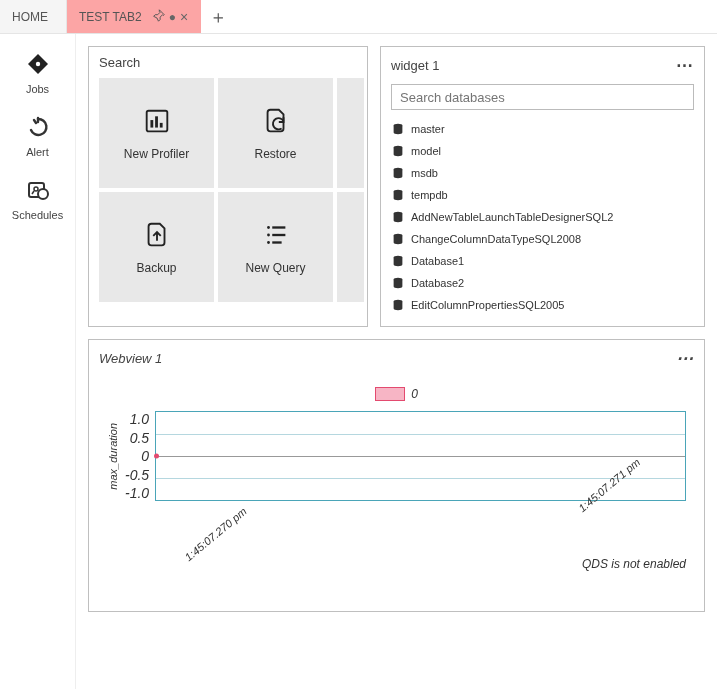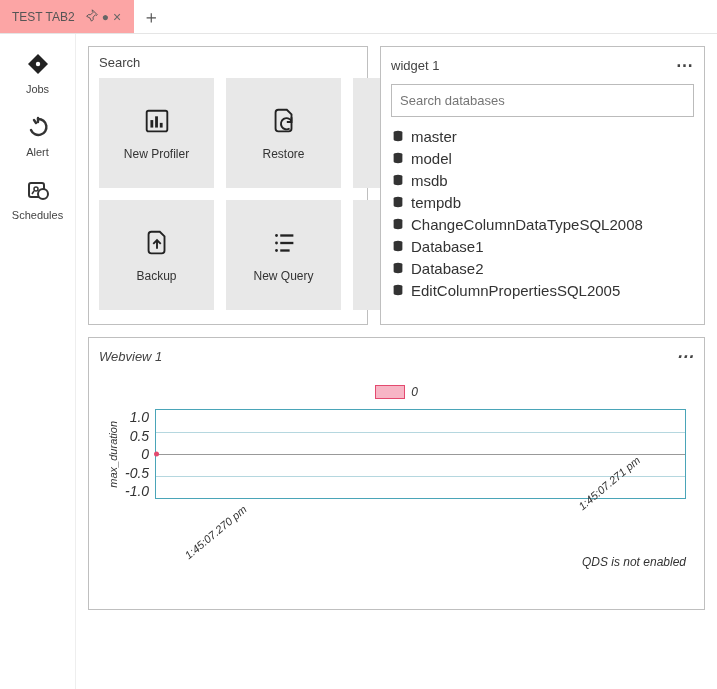--- a/index.html
+++ b/index.html
@@ -26,32 +26,32 @@
 
   
   .content { flex: 1; padding: 12px; display: flex; flex-direction: column; gap: 12px; }
   .row { display: flex; gap: 12px; }
   .panel { border: 1px solid #bfbfbf; background: #fff; }
   .panel-header { display: flex; align-items: center; justify-content: space-between; padding: 8px 10px; font-size: 13px; color: #444; }
   .more { font-size: 17px; font-weight: bold; color: #444; letter-spacing: 1px; cursor: pointer; }
 
   
   .tasks { width: 280px; }
-  .tiles { display: grid; grid-template-columns: 115px 115px 27px; grid-auto-rows: 110px; gap: 12px; padding: 0 10px 14px; }
+  .tiles { display: grid; grid-template-columns: 115px 115px 27px; grid-auto-rows: 110px; gap: 4px; padding: 0 10px 14px; }
   .tile { background: #e8e8e8; display: flex; flex-direction: column; align-items: center; justify-content: center; cursor: pointer; }
   .tile svg { width: 30px; height: 30px; margin-bottom: 8px; }
   .tile .tile-label { font-size: 12px; color: #333; }
   .tile.sliver { background: #e8e8e8; }
 
   
   .widget2 { flex: 1; }
   .db-search { margin: 0 10px 8px; }
-  .db-search input { width: 100%; border: 1px solid #bbb; height: 33px; padding: 0 8px; font-size: 13px; color: #777; }
+  .db-search input { width: 100%; border: 1px solid #bbb; height: 26px; padding: 0 8px; font-size: 13px; color: #777; }
   .db-list { padding: 0 10px 10px; }
-  .db-item { display: flex; align-items: center; height: 22px; font-size: 15px; color: #333; white-space: nowrap; overflow: hidden; text-overflow: clip; cursor: pointer; }
+  .db-item { display: flex; align-items: center; height: 22px; font-size: 11px; color: #333; white-space: nowrap; overflow: hidden; text-overflow: clip; cursor: pointer; }
   .db-item svg { width: 14px; height: 14px; margin-right: 6px; flex: none; }
 
   
   .webview { width: 100%; font-style: italic; }
   .chart-wrap { padding: 10px 18px 40px; position: relative; }
   .legend { display: flex; align-items: center; justify-content: center; gap: 6px; margin-bottom: 10px; font-size: 12px; }
   .legend-swatch { width: 30px; height: 14px; border: 1px solid #e34a6f; background: #f7b5c5; }
   .chart-body { display: flex; }
   .ylab { writing-mode: vertical-rl; transform: rotate(180deg); font-size: 11px; color: #333; margin-right: 6px; align-self: center; }
   .yticks { display: flex; flex-direction: column; justify-content: space-between; height: 90px; margin-right: 6px; font-size: 14px; color: #333; text-align: right; }
@@ -60,20 +60,23 @@
   .point { position: absolute; width: 5px; height: 5px; border-radius: 50%; background: #e34a6f; left: 0; top: 50%; transform: translate(-2px,-50%); }
   .xticks { display: flex; justify-content: space-between; margin: 4px 0 0 44px; font-size: 11px; color: #333; }
   .xtick { transform: rotate(-40deg); transform-origin: right top; width: 90px; text-align: right; }
   .xtick.right { transform-origin: left top; text-align: left; position: relative; left: -20px; }
   .chart-msg { text-align: right; font-size: 12px; color: #333; margin-top: 40px; }
 </style>
 </head>
 <body>
 
 <div class="tabstrip">
+  <div class="tab home">
+    <span class="tab-label">HOME</span>
+  </div>
   <div class="tab active">
     <span class="tab-label">TEST TAB2</span>
     <span class="pin">
       <svg viewBox="0 0 16 16" width="13" height="13">
           <path d="M9 1l6 6-1 1-1-1-3 3v3l-2 2-2-4-4-2 2-2h3l3-3-1-1z" fill="none" stroke="#555" stroke-width="1.2"></path>
         </svg>
     </span>
     <span class="dirty">●</span>
     <span class="close">×</span>
   </div>
@@ -206,20 +209,27 @@
                 <ellipse cx="8" cy="4" rx="5" ry="2" fill="#333"></ellipse>
                 <path d="M3 4v8c0 1.1 2.2 2 5 2s5-.9 5-2V4" fill="#333"></path>
               </svg>
               <span>tempdb</span>
             </div>
           <div class="db-item">
               <svg viewBox="0 0 16 16">
                 <ellipse cx="8" cy="4" rx="5" ry="2" fill="#333"></ellipse>
                 <path d="M3 4v8c0 1.1 2.2 2 5 2s5-.9 5-2V4" fill="#333"></path>
               </svg>
+              <span>AddNewTableLaunchTableDesignerSQL2</span>
+            </div>
+          <div class="db-item">
+              <svg viewBox="0 0 16 16">
+                <ellipse cx="8" cy="4" rx="5" ry="2" fill="#333"></ellipse>
+                <path d="M3 4v8c0 1.1 2.2 2 5 2s5-.9 5-2V4" fill="#333"></path>
+              </svg>
               <span>ChangeColumnDataTypeSQL2008</span>
             </div>
           <div class="db-item">
               <svg viewBox="0 0 16 16">
                 <ellipse cx="8" cy="4" rx="5" ry="2" fill="#333"></ellipse>
                 <path d="M3 4v8c0 1.1 2.2 2 5 2s5-.9 5-2V4" fill="#333"></path>
               </svg>
               <span>Database1</span>
             </div>
           <div class="db-item">

